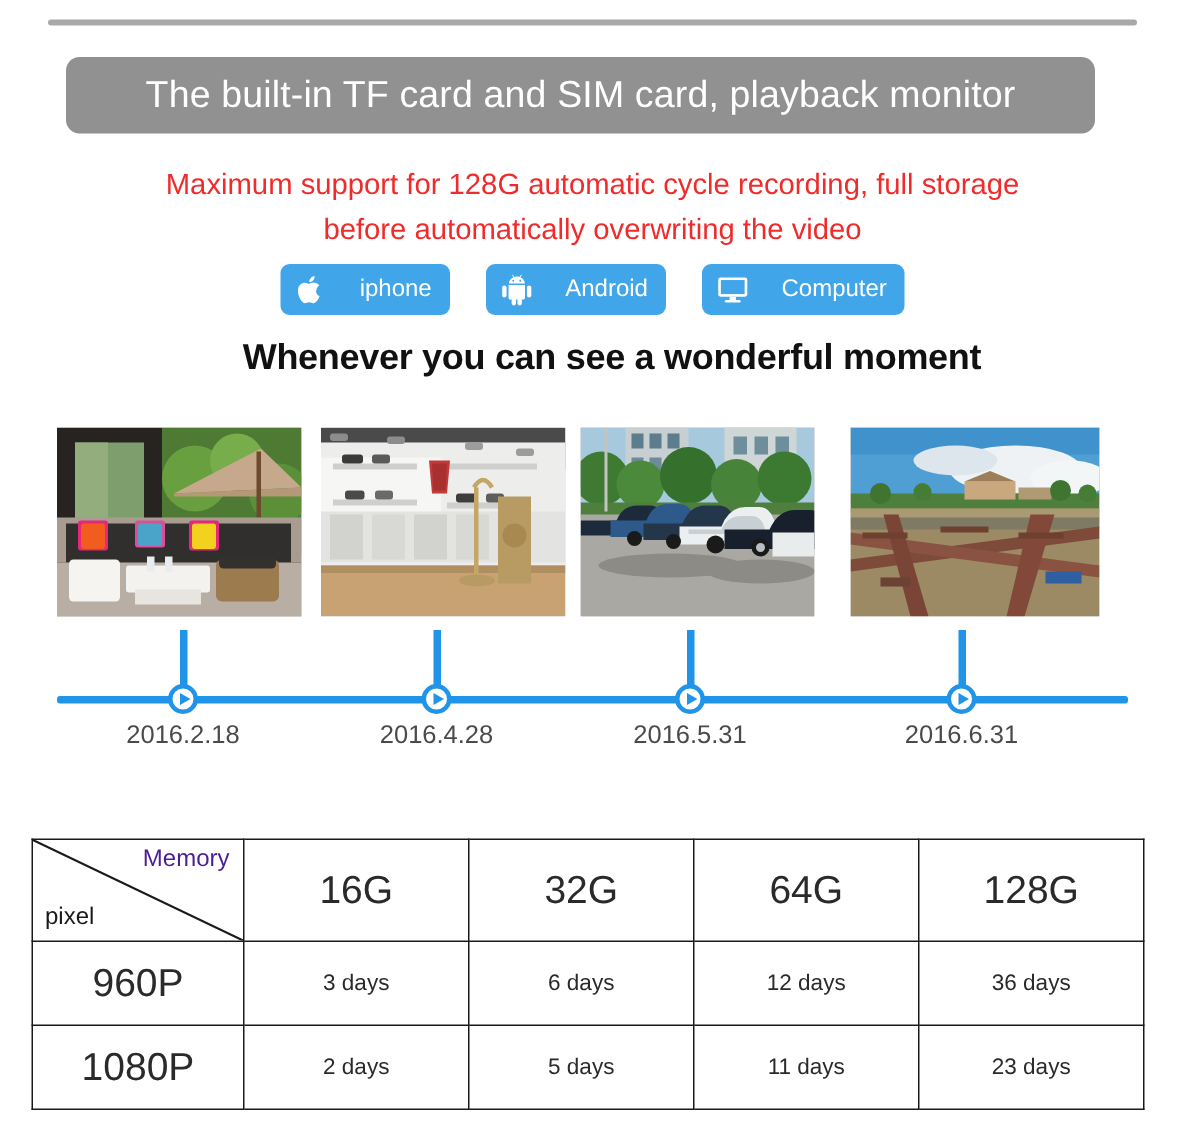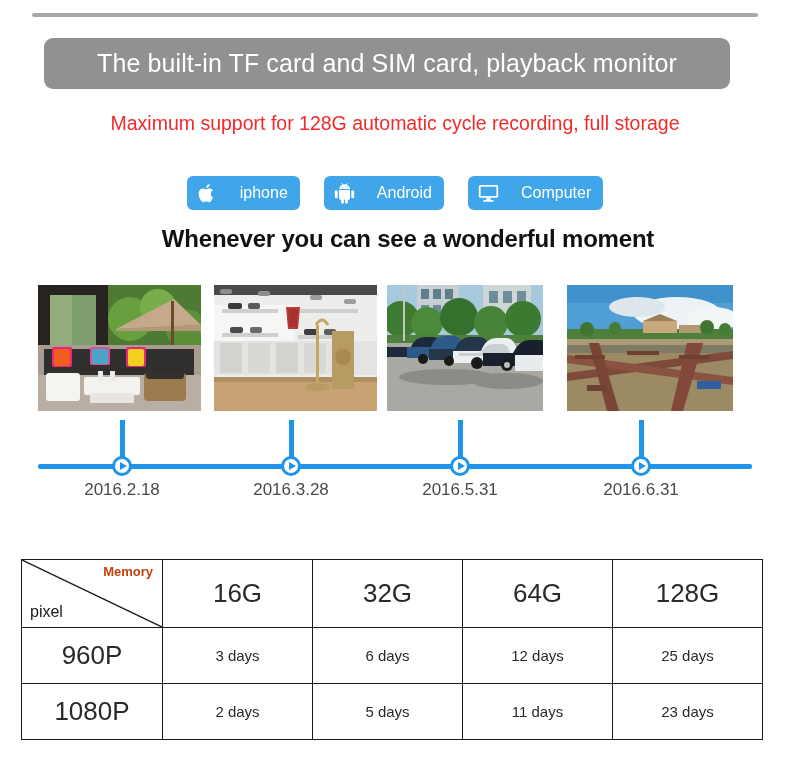--- a/index.html
+++ b/index.html
@@ -219,23 +219,22 @@
   }
   .corner-diag {
     position: absolute;
     inset: 0;
     width: 100%; height: 100%;
   }
   .corner-diag line { stroke: #1a1a1a; stroke-width: 1.4; }
   .corner-memory {
     position: absolute;
     top: 4px; right: 9px;
-    font-size: 13px;
-    color: #c2410c;
-    font-weight: bold;
+    font-size: 16px;
+    color: #4c1d95;
   }
   .corner-pixel {
     position: absolute;
     bottom: 6px; left: 8px;
     font-size: 16px;
     color: #1a1a1a;
   }
 </style>
 </head>
 <body>
@@ -243,20 +242,21 @@
 <div id="page">
 
   <div class="top-divider"></div>
 
   <div class="title-banner">
     <span class="title-banner-text">The built-in TF card and SIM card, playback monitor</span>
   </div>
 
   <div class="subtitle">
     <span class="subtitle-line">Maximum support for 128G automatic cycle recording, full storage</span>
+    <span class="subtitle-line">before automatically overwriting the video</span>
   </div>
 
   <div class="badges">
 
     <div class="badge">
       <span class="badge-icon">
         <svg viewBox="0 0 24 26" width="19" height="21" aria-hidden="true">
           <path fill="#ffffff" d="M16.3 13.4c0-3 2.4-4.4 2.5-4.5-1.4-2-3.5-2.3-4.2-2.3-1.8-.2-3.5 1-4.4 1-.9 0-2.3-1-3.8-1-1.9 0-3.7 1.1-4.7 2.9-2 3.5-.5 8.7 1.4 11.5.9 1.4 2.1 2.9 3.5 2.9 1.4-.1 2-.9 3.7-.9s2.2.9 3.7.9c1.5 0 2.5-1.4 3.5-2.8 1.1-1.6 1.5-3.1 1.5-3.2-.1 0-3-1.1-3-4.5z"></path>
           <path fill="#ffffff" d="M13.7 4.6c.8-.9 1.3-2.2 1.1-3.5-1.1.1-2.5.8-3.3 1.7-.7.8-1.3 2.1-1.2 3.3 1.3.1 2.6-.6 3.4-1.5z"></path>
         </svg>
@@ -447,21 +447,21 @@
           <span class="tri"></span>
         </div>
       <div class="tl-label">2016.2.18</div>
     </div>
 
     <div class="tl-node tl-node-1">
       <div class="tl-riser"></div>
       <div class="tl-dot">
           <span class="tri"></span>
         </div>
-      <div class="tl-label">2016.3.28</div>
+      <div class="tl-label">2016.4.28</div>
     </div>
 
     <div class="tl-node tl-node-2">
       <div class="tl-riser"></div>
       <div class="tl-dot">
           <span class="tri"></span>
         </div>
       <div class="tl-label">2016.5.31</div>
     </div>
 
@@ -490,21 +490,21 @@
         <td class="col-cap cap-head">32G</td>
         <td class="col-cap cap-head">64G</td>
         <td class="col-cap cap-head">128G</td>
       </tr>
 
       <tr class="row-data">
         <td class="res-label">960P</td>
         <td class="days-cell">3 days</td>
         <td class="days-cell">6 days</td>
         <td class="days-cell">12 days</td>
-        <td class="days-cell">25 days</td>
+        <td class="days-cell">36 days</td>
       </tr>
 
       <tr class="row-data">
         <td class="res-label">1080P</td>
         <td class="days-cell">2 days</td>
         <td class="days-cell">5 days</td>
         <td class="days-cell">11 days</td>
         <td class="days-cell">23 days</td>
       </tr>
     </tbody>

